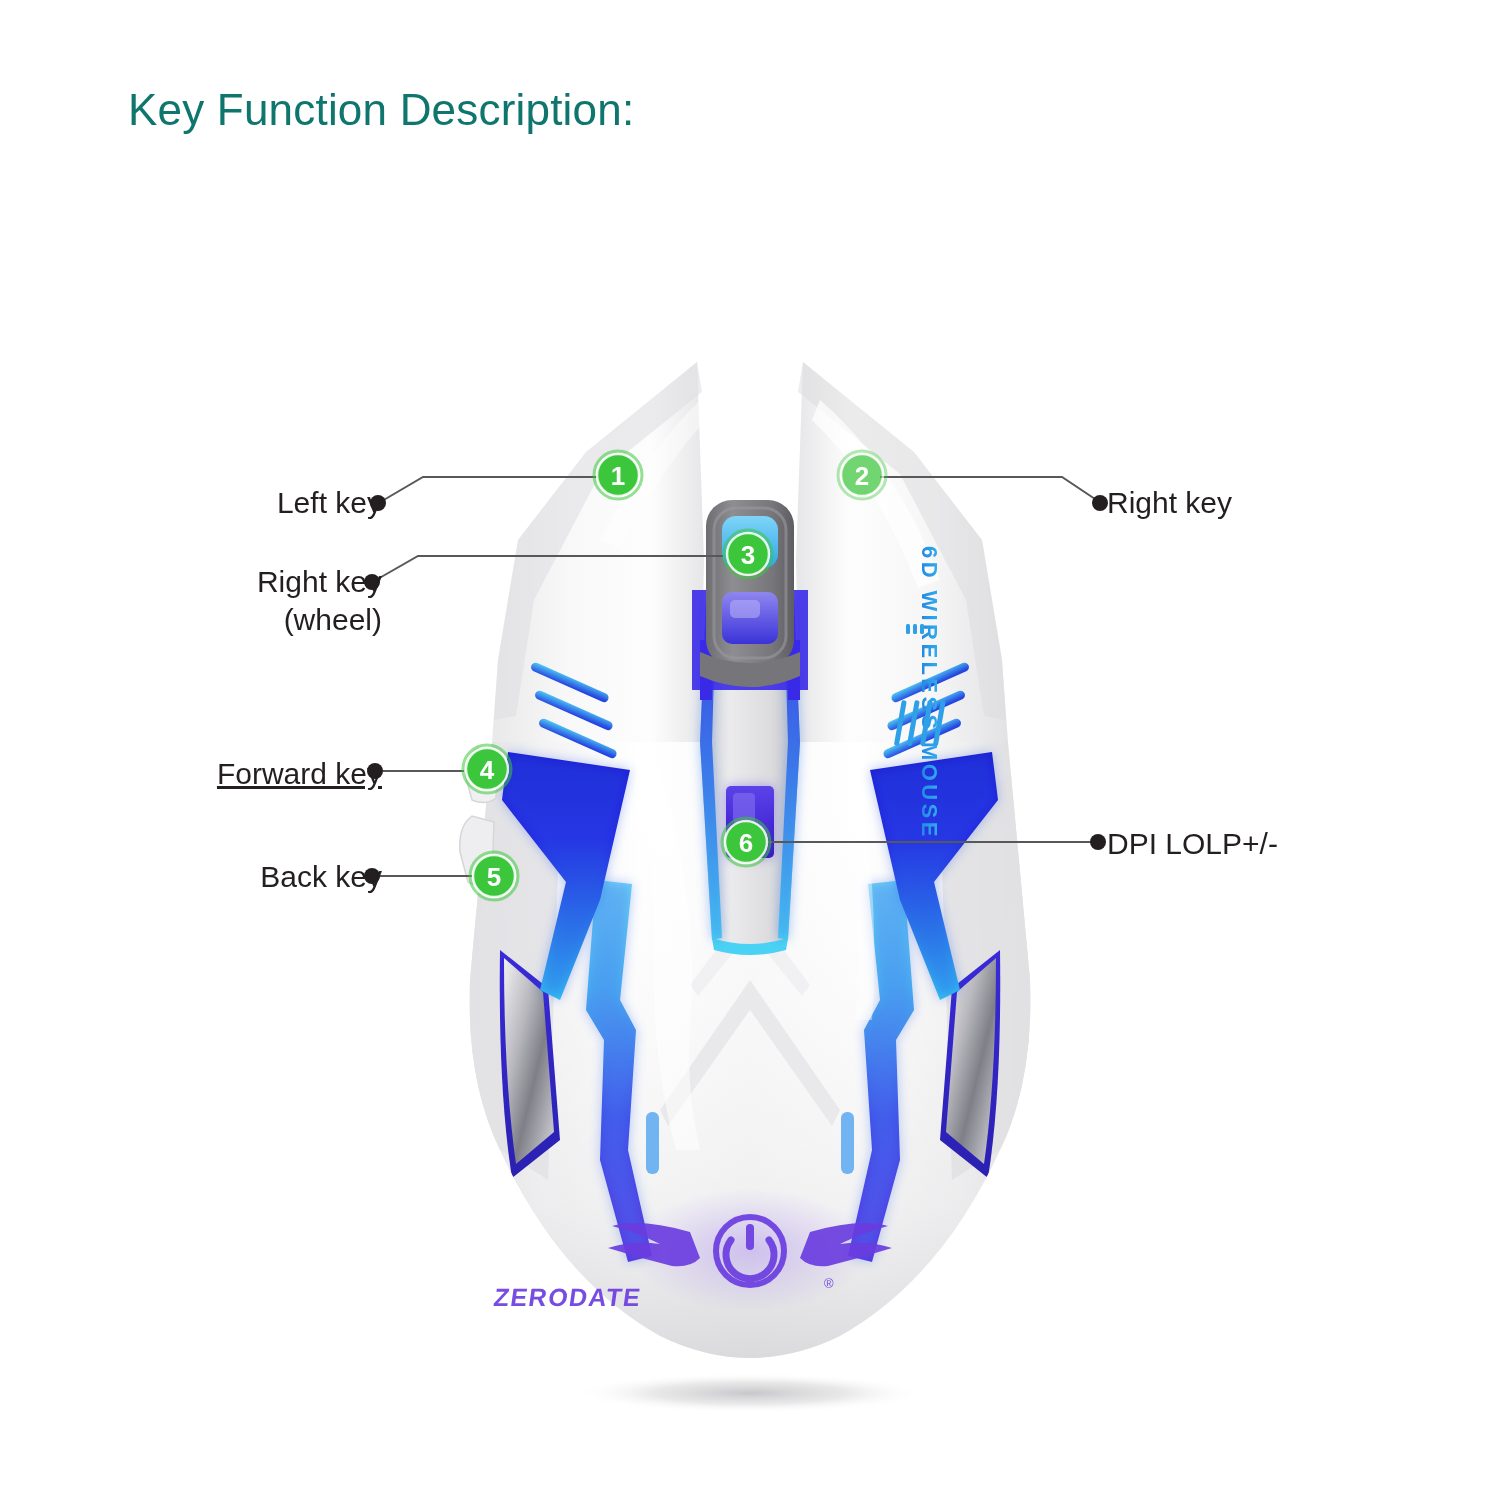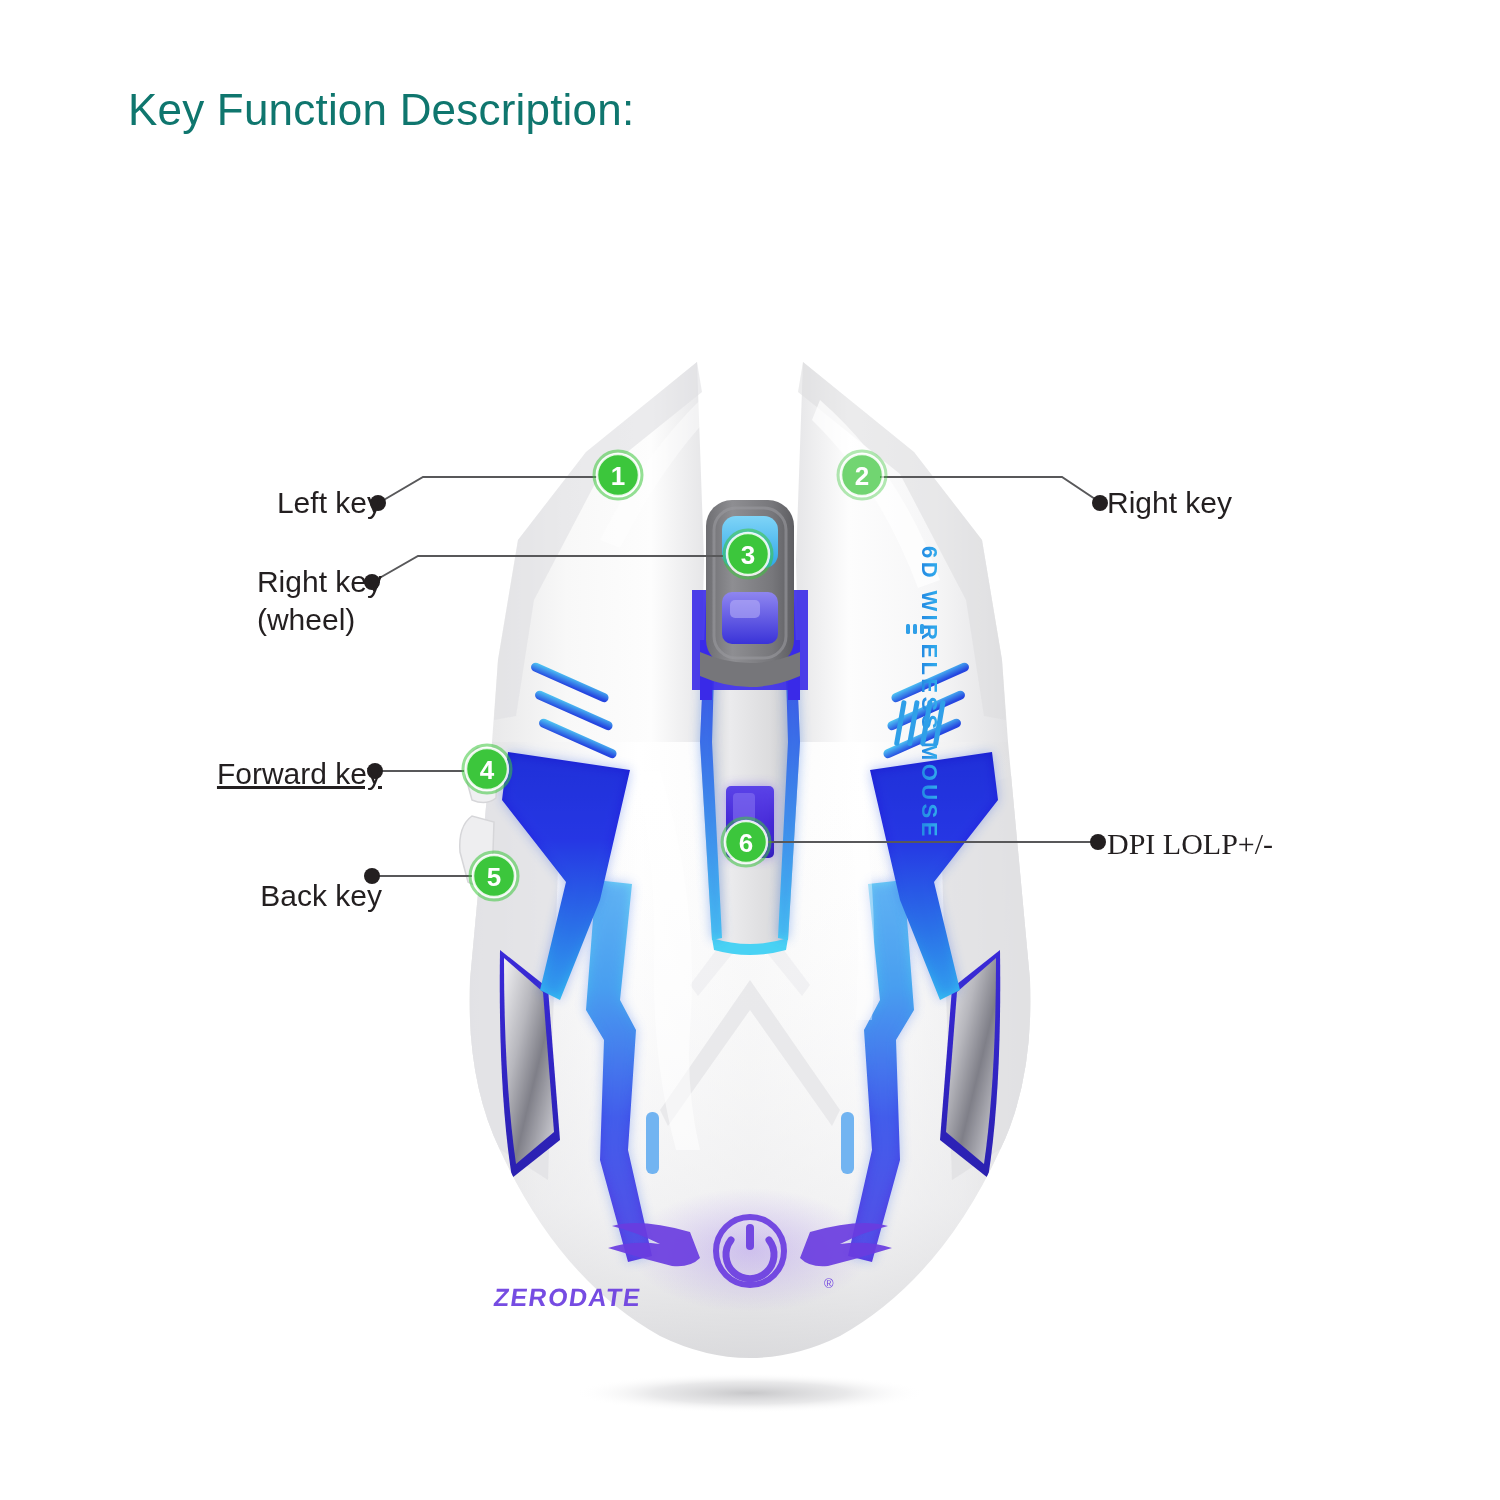--- a/index.html
+++ b/index.html
@@ -26,27 +26,27 @@
     width:1500px; height:1500px;
   }
   .callout-label{
     position:absolute;
     font-size:30px;
     color:#231f20;
     white-space:nowrap;
     line-height:1.28;
   }
   .callout-label.right-side{ text-align:center; }
-  .callout-label.left-side{ text-align:left; }
+  .callout-label.left-side{ text-align:right; }
   .lbl-left-key{   right:1118px; top:484px; }
   .lbl-middle-key{ right:1118px; top:563px; }
   .lbl-forward-key{right:1118px; top:755px;text-decoration:underline; }
-  .lbl-back-key{   right:1118px; top:858px;margin-top:19px; }
+  .lbl-back-key{   right:1118px; top:858px; }
   .lbl-right-key{  left:1107px;  top:484px; }
-  .lbl-dpi{        left:1107px;  top:825px;font-family:Liberation Serif, serif; }
+  .lbl-dpi{        left:1107px;  top:825px; }
   .sub{ display:block; }
 </style>
 </head>
 <body>
 
 <div id="page-title">Key Function Description:</div>
 
 <svg id="illustration" viewBox="0 0 1500 1500">
 
   <defs>

